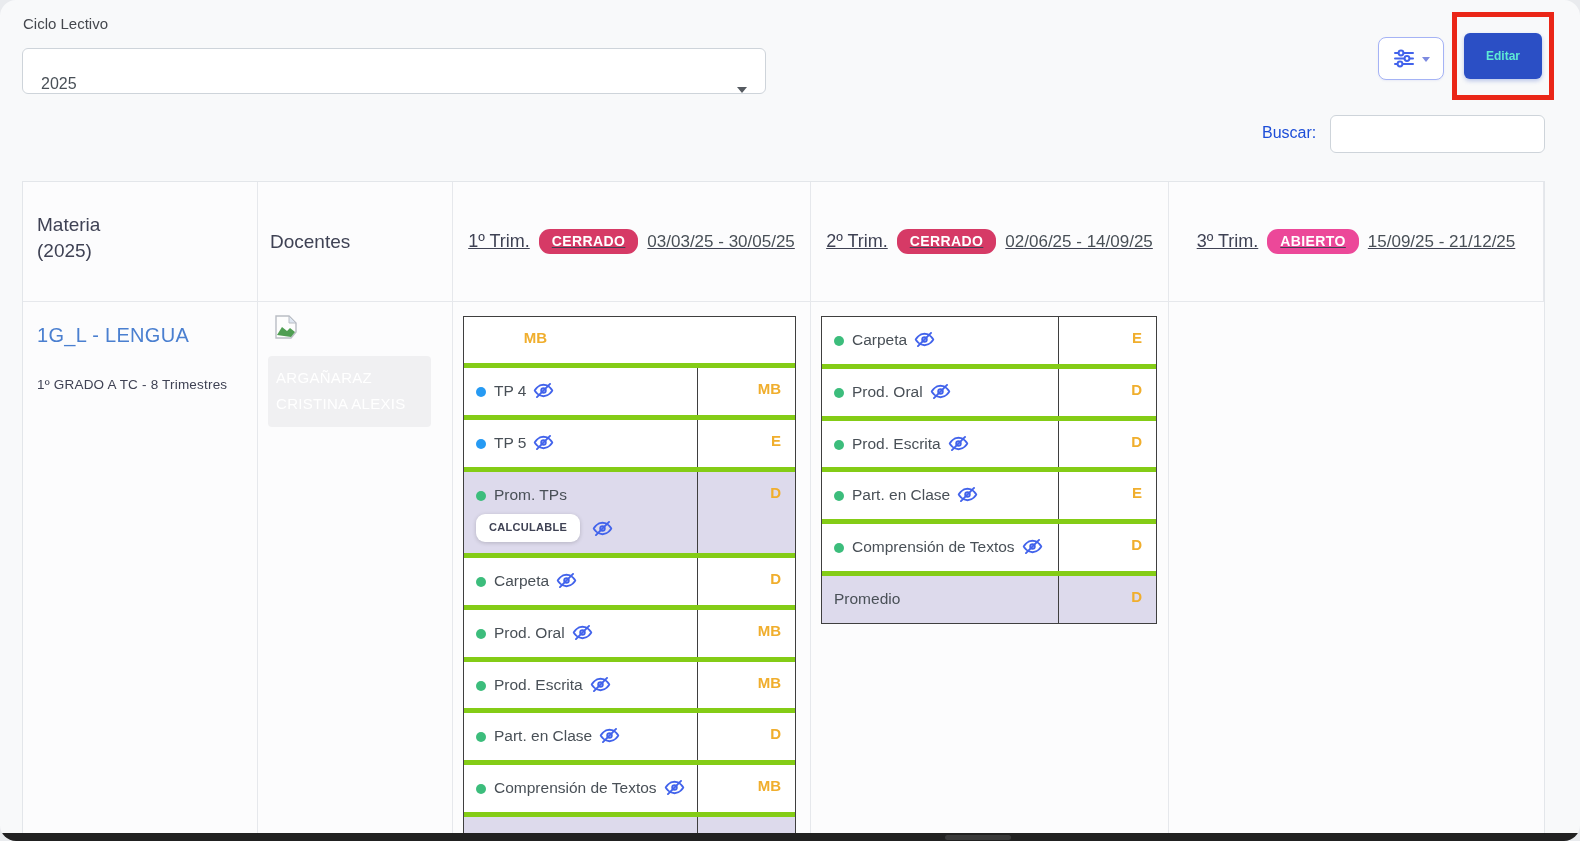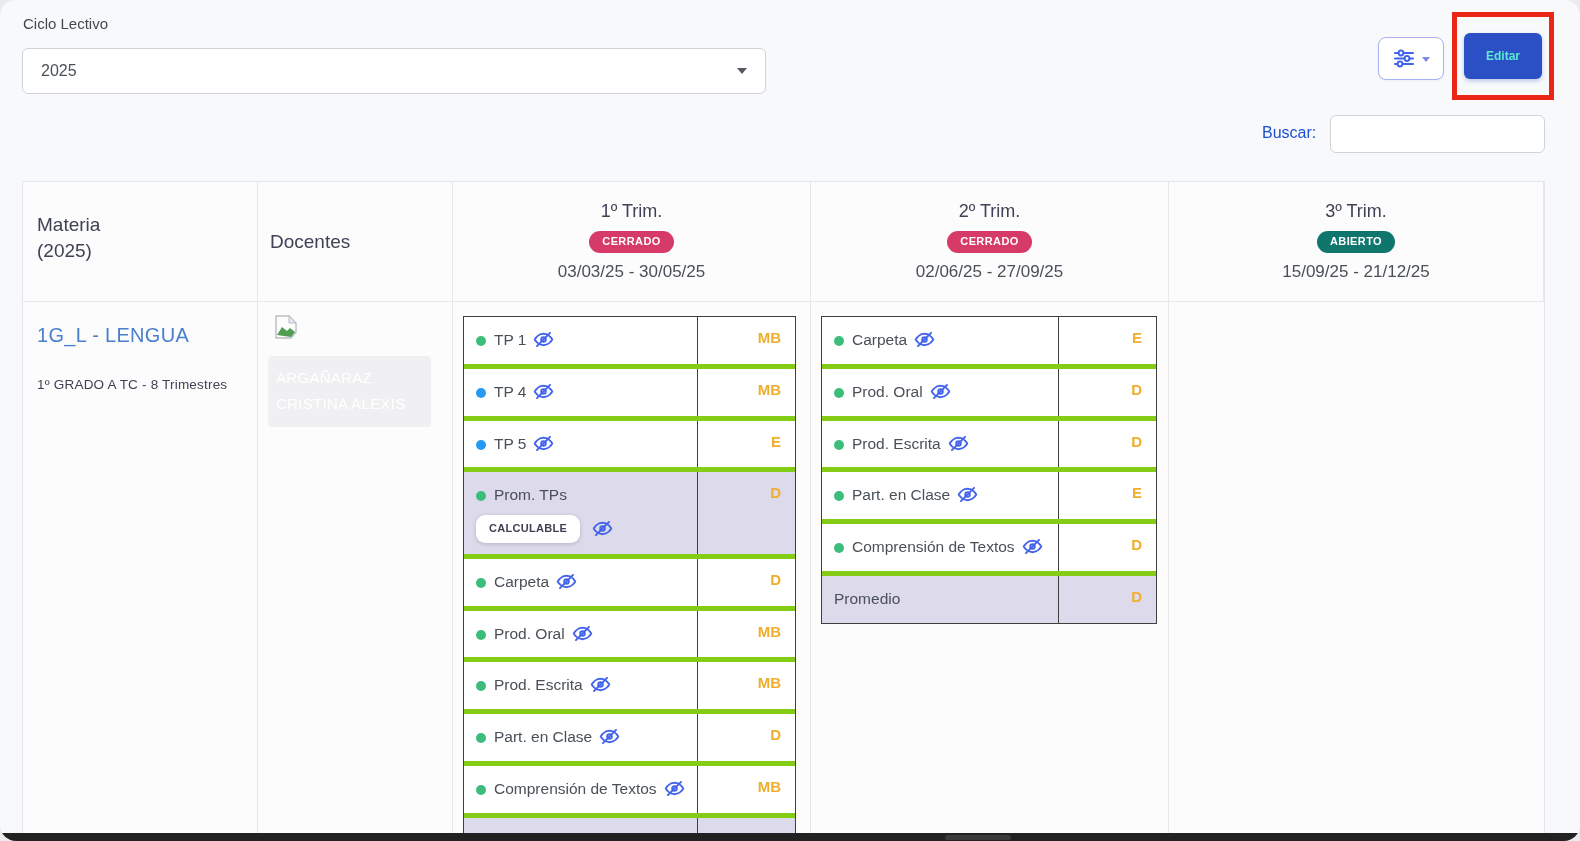--- a/index.html
+++ b/index.html
@@ -9,21 +9,21 @@
     background:#f8f9fa;
     font-family:"Liberation Sans", sans-serif;
     color:#3f4254;
     border-radius:16px;
   }
   
   .ciclo-label { position:absolute; left:23px; top:15px; font-size:15px; color:#45484e; }
   .select-box {
     position:absolute; left:22px; top:48px; width:744px; height:46px;
     background:#fff; border:1px solid #ced4da; border-radius:6px;
-    display:flex; align-items:center; padding:0 18px; font-size:16px; color:#495057;
+    display:flex; align-items:flex-end; padding:0 18px; font-size:16px; color:#495057;
   }
   .select-caret { margin-left:auto; width:0; height:0; border-left:5px solid transparent;
     border-right:5px solid transparent; border-top:6px solid #555a60; }
   .filter-btn {
     position:absolute; left:1378px; top:37px; width:66px; height:43px;
     background:#fff; border:1px solid #a5b3f5; border-radius:8px;
     display:flex; align-items:center; justify-content:center; gap:7px; cursor:pointer;
     box-shadow:0 1px 2px rgba(60,80,200,.08);
   }
   .filter-caret { width:0; height:0; border-left:4px solid transparent; border-right:4px solid transparent;
@@ -49,25 +49,25 @@
     position:absolute; left:22px; top:181px; width:1523px; height:652px;
     display:grid; grid-template-columns:235px 195px 358px 358px 1fr;
     grid-template-rows:120px 1fr;
     background:#fcfcfd; border:1px solid #e3e6ea; border-bottom:none;
   }
   .th, .td { border-right:1px solid #e6e8ec; }
   .th:last-child, .td:last-child { border-right:none; }
   .th { border-bottom:1px solid #e6e8ec; }
   .th-materia { padding:30px 14px; font-size:19px; color:#3f4254; white-space:pre-line; line-height:1.35; }
   .th-docentes { display:flex; align-items:center; padding-left:12px; font-size:19px; color:#3f4254; }
-  .th-trim { display:flex; flex-direction:column; align-items:center; justify-content:center; gap:9px; }
+  .th-trim { display:flex; flex-direction:row; align-items:center; justify-content:center; gap:9px;text-decoration:underline; }
   .th-trim .trim-title { font-size:18px; color:#3f4254; }
   .th-trim .trim-dates { font-size:17px; color:#495057; }
   .status-pill {
-    color:#fff; font-size:11px; font-weight:bold; letter-spacing:.4px;
+    color:#fff; font-size:14px; font-weight:bold; letter-spacing:.4px;
     padding:4px 13px; border-radius:11px; line-height:1.2;
   }
   
   .td { padding-top:14px; }
   .td-materia { padding:22px 14px; }
   .materia-link { color:#4a7fd0; font-size:20px; text-decoration:none; letter-spacing:.3px; cursor:pointer; }
   .materia-detail { margin-top:30px; font-size:13.5px; color:#3f4254; letter-spacing:.2px; }
   .td-docentes { padding:12px 10px; }
   .docente-name {
     margin-top:11px; width:163px; background:#f0f0f2; border-radius:4px;
@@ -142,25 +142,25 @@
     <div class="th th-docentes">Docentes</div>
 
     <div class="th th-trim">
       <span class="trim-title">1º Trim.</span>
       <span class="status-pill" style="background: rgb(214, 58, 102);">CERRADO</span>
       <span class="trim-dates">03/03/25 - 30/05/25</span>
     </div>
     <div class="th th-trim">
       <span class="trim-title">2º Trim.</span>
       <span class="status-pill" style="background: rgb(214, 58, 102);">CERRADO</span>
-      <span class="trim-dates">02/06/25 - 27/09/25</span>
+      <span class="trim-dates">02/06/25 - 14/09/25</span>
     </div>
     <div class="th th-trim">
       <span class="trim-title">3º Trim.</span>
-      <span class="status-pill" style="background: #0f766e; text-align: right;">ABIERTO</span>
+      <span class="status-pill" style="background: #ec4899; text-align: right;">ABIERTO</span>
       <span class="trim-dates">15/09/25 - 21/12/25</span>
     </div>
 
     <div class="td td-materia">
       <a class="materia-link">1G_L - LENGUA</a>
       <div class="materia-detail">1º GRADO A TC - 8 Trimestres</div>
     </div>
 
     <div class="td td-docentes">
       <span style="display:inline-block;margin-left:4px;">
@@ -169,25 +169,20 @@
           <path d="M17 2 l7 7 h-7 Z" fill="#dfe7f2" stroke="#b9bdc4" stroke-width="1"></path>
           <path d="M5 21 l5-8 5 4 3-3 5 4 -4 5 Z" fill="#4f9e52"></path>
         </svg>
       </span>
       <div class="docente-name">ARGAÑARAZ CRISTINA ALEXIS</div>
     </div>
 
     <div class="td td-trim">
       <div class="grade-table gt-1">
           <div class="g-row">
-            <div class="g-label"><span class="dot" style="background:#3cbd7c"></span><span>TP 1</span><span class="eye"><svg viewBox="0 0 24 24" fill="none" stroke="currentColor" stroke-width="2.2" stroke-linecap="round" stroke-linejoin="round">
-                  <path d="M2 12s3.5-6.5 10-6.5S22 12 22 12s-3.5 6.5-10 6.5S2 12 2 12z"></path>
-                  <circle cx="12" cy="12" r="2.6"></circle>
-                  <path d="M4.5 19.5 L19.5 4.5"></path>
-                </svg></span></div>
             <div class="g-val">MB</div>
           </div>
           <div class="g-row">
             <div class="g-label"><span class="dot" style="background:#269af3"></span><span>TP 4</span><span class="eye"><svg viewBox="0 0 24 24" fill="none" stroke="currentColor" stroke-width="2.2" stroke-linecap="round" stroke-linejoin="round">
                   <path d="M2 12s3.5-6.5 10-6.5S22 12 22 12s-3.5 6.5-10 6.5S2 12 2 12z"></path>
                   <circle cx="12" cy="12" r="2.6"></circle>
                   <path d="M4.5 19.5 L19.5 4.5"></path>
                 </svg></span></div>
             <div class="g-val">MB</div>
           </div>

